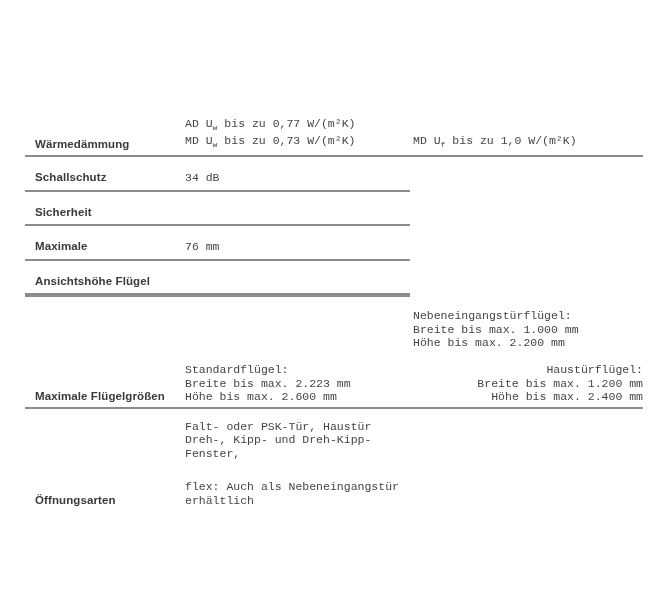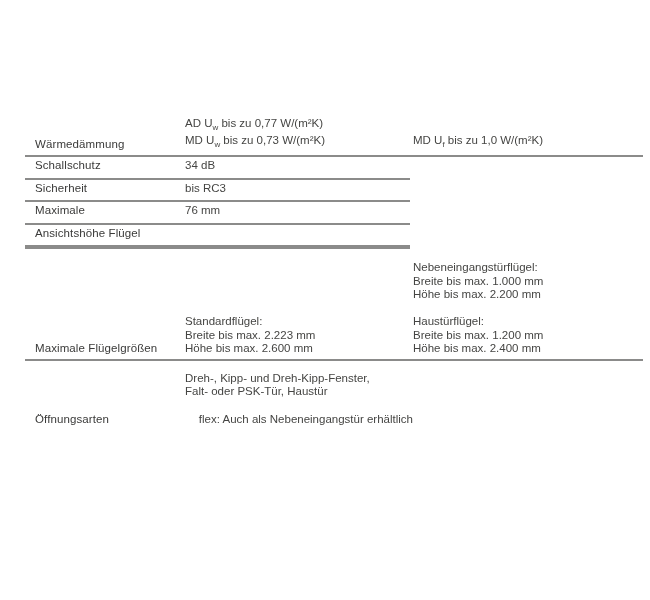--- a/index.html
+++ b/index.html
@@ -17,47 +17,48 @@
     left: 25px;
     top: 117px;
     width: 618px;
   }
   .grid-row {
     display: grid;
     grid-template-columns: 160px 228px 1fr;
     align-items: end;
   }
   .cell-label {
-    font-weight: normal;
+    font-weight: bold;
     font-size: 11.5px;
     line-height: 13.5px;
     padding-left: 10px;
     letter-spacing: 0.1px;
     color: #3a3a39;
   }
   .val {
     font-size: 11.5px;
     line-height: 13.5px;
     color: #454543;
+    font-family: Liberation Mono, monospace;
   }
   .sb {
     font-size: 8px;
     vertical-align: -2.5px;
   }
   .rule { height: 2px; background: #8b8b8a; }
   .rule.short { width: 385px; }
   .rule.long  { width: 618px; }
 
   .row-thermal  { padding-bottom: 4px; }
-  .row-single   { padding-top: 2px; padding-bottom: 5px; }
+  .row-single   { padding-top: 14px; padding-bottom: 5px; }
   .row-maxsizes { padding-top: 12px; padding-bottom: 3px; }
   .row-opening  { padding-top: 11px; padding-bottom: 4px; }
 
-  .block-gap-top { margin-top: 13.5px; }
-  .flex-note     { margin-top: 14px; text-align: right; }
+  .block-gap-top { margin-top: 13.5px; text-align: right; }
+  .flex-note     { margin-top: 20px; }
 </style>
 </head>
 <body>
 
 <div class="page">
   <div class="spec-table">
 
     <div class="grid-row row-thermal">
       <div class="cell-label">Wärmedämmung</div>
       <div class="val">
@@ -72,21 +73,20 @@
 
     <div class="grid-row row-single">
       <div class="cell-label">Schallschutz</div>
       <div class="val">34 dB</div>
       <div></div>
     </div>
     <div class="rule short"></div>
 
     <div class="grid-row row-single">
       <div class="cell-label">Sicherheit</div>
-      <div class="val">bis RC3</div>
       <div></div>
     </div>
     <div class="rule short"></div>
 
     <div class="grid-row row-single">
       <div class="cell-label">Maximale</div>
       <div class="val">76 mm</div>
       <div></div>
     </div>
     <div class="rule short"></div>
@@ -117,21 +117,21 @@
           <div>Breite bis max. 1.200 mm</div>
           <div>Höhe bis max. 2.400 mm</div>
         </div>
       </div>
     </div>
     <div class="rule long"></div>
 
     <div class="grid-row row-opening">
       <div class="cell-label">Öffnungsarten</div>
       <div class="val">
+        <div>Falt- oder PSK-Tür, Haustür</div>
         <div>Dreh-, Kipp- und Dreh-Kipp-Fenster,</div>
-        <div>Falt- oder PSK-Tür, Haustür</div>
         <div class="flex-note">flex: Auch als Nebeneingangstür erhältlich</div>
       </div>
       <div></div>
     </div>
 
   </div>
 </div>
 
 </body></html>

